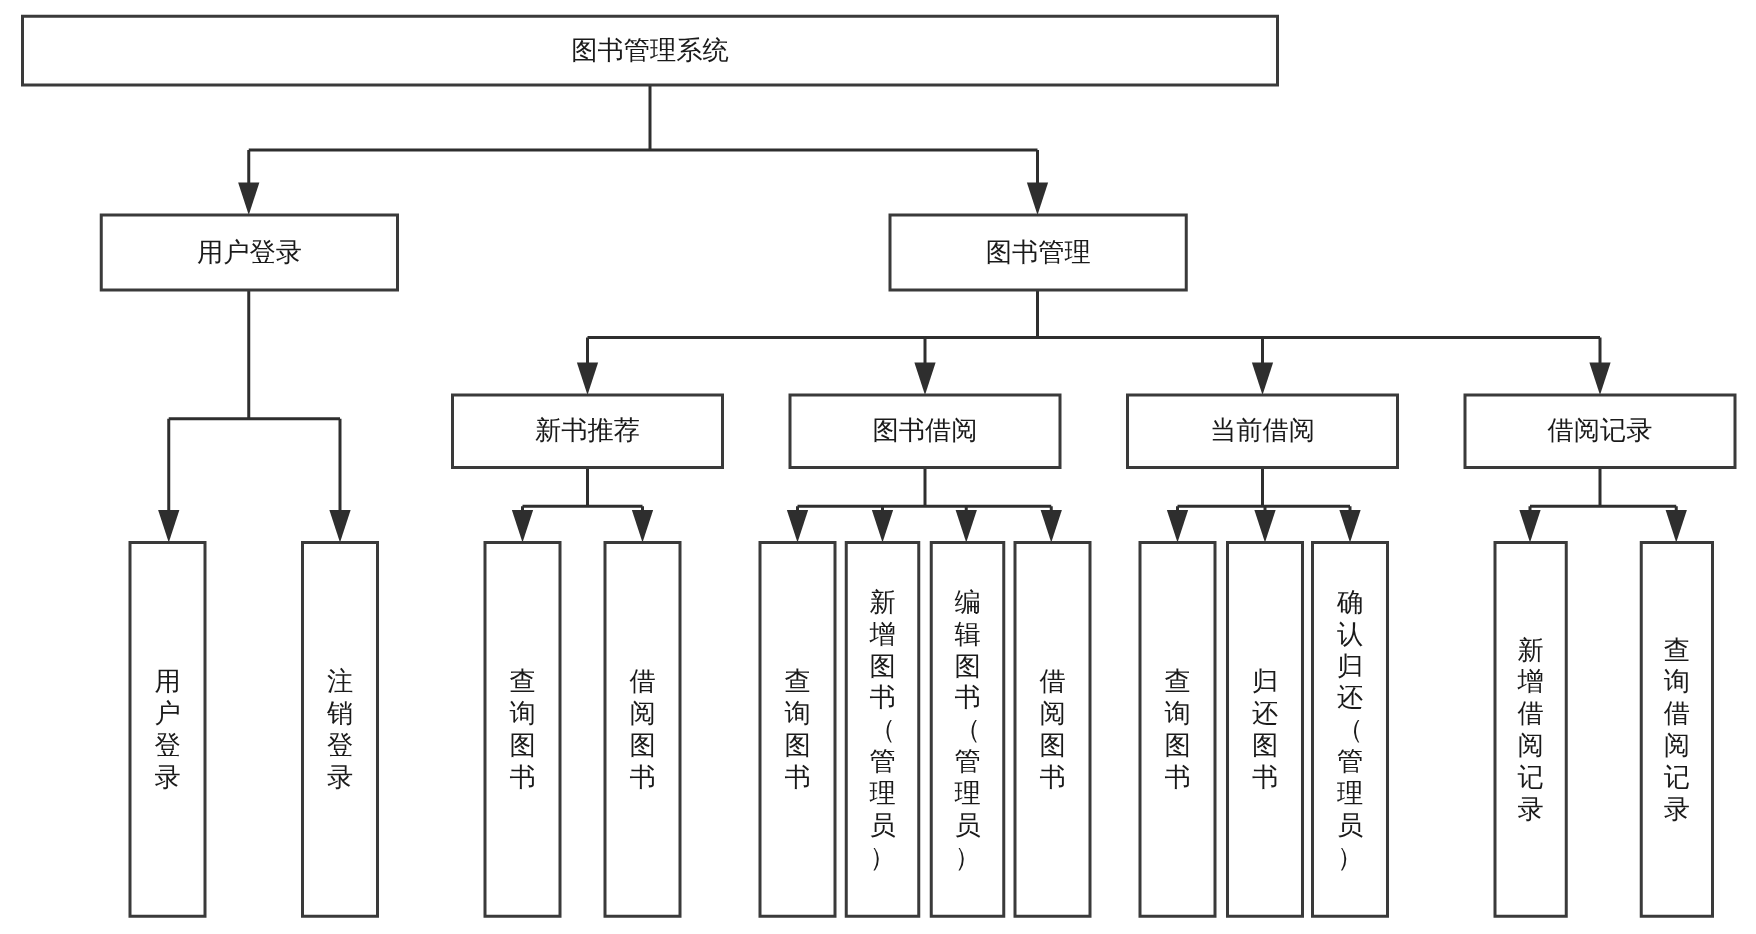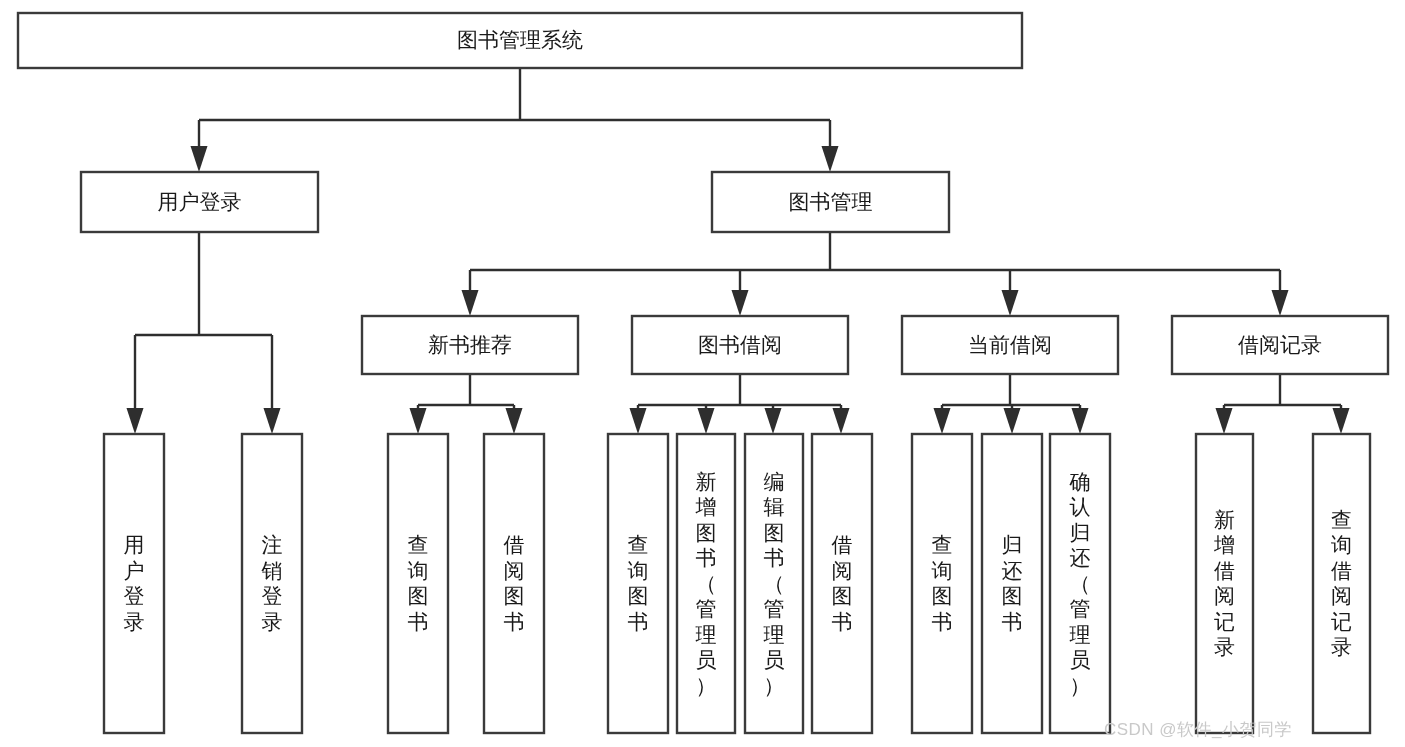--- a/index.html
+++ b/index.html
@@ -275,14 +275,13 @@
           <rect x="1313" y="434" width="57" height="299" class="node-box"></rect>
           <text x="1341.5" y="526.89" class="node-label-vertical">查</text>
           <text x="1341.5" y="552.39" class="node-label-vertical">询</text>
           <text x="1341.5" y="577.89" class="node-label-vertical">借</text>
           <text x="1341.5" y="603.39" class="node-label-vertical">阅</text>
           <text x="1341.5" y="628.89" class="node-label-vertical">记</text>
           <text x="1341.5" y="654.39" class="node-label-vertical">录</text>
         </g>
       </g>
   </svg>
-  <div class="watermark-text">CSDN @软件_小贺同学</div>
 </div>
 
 </body></html>

